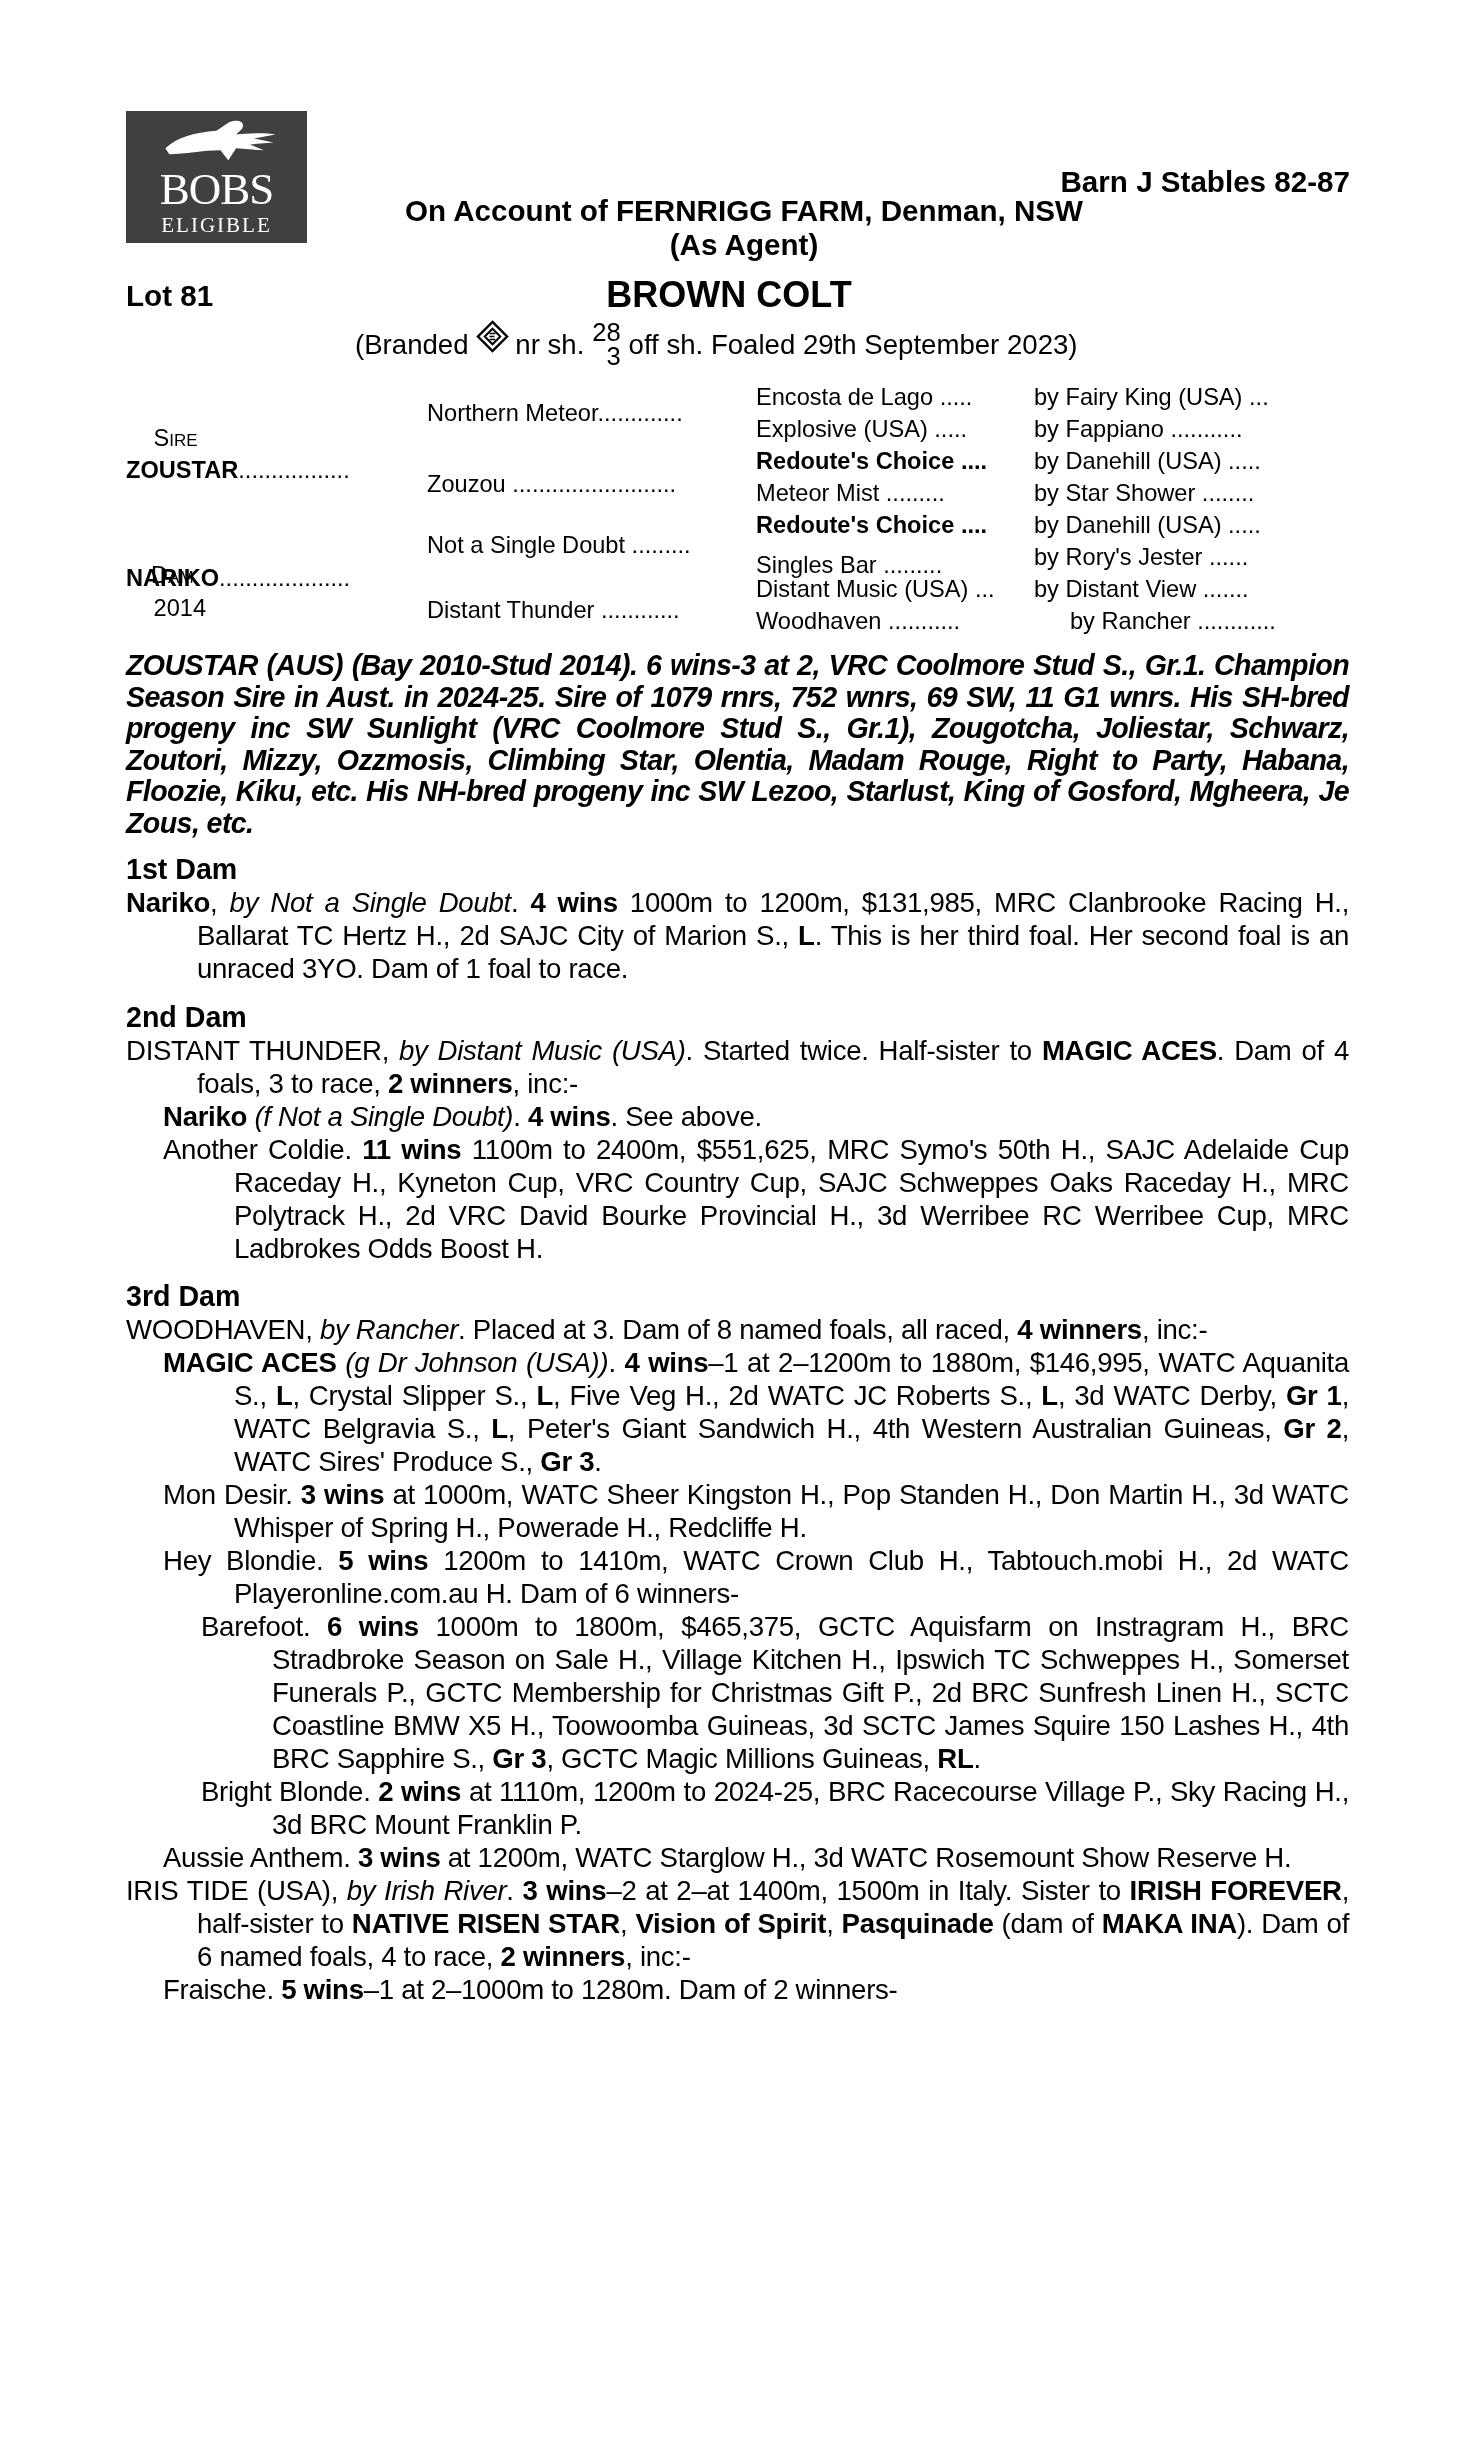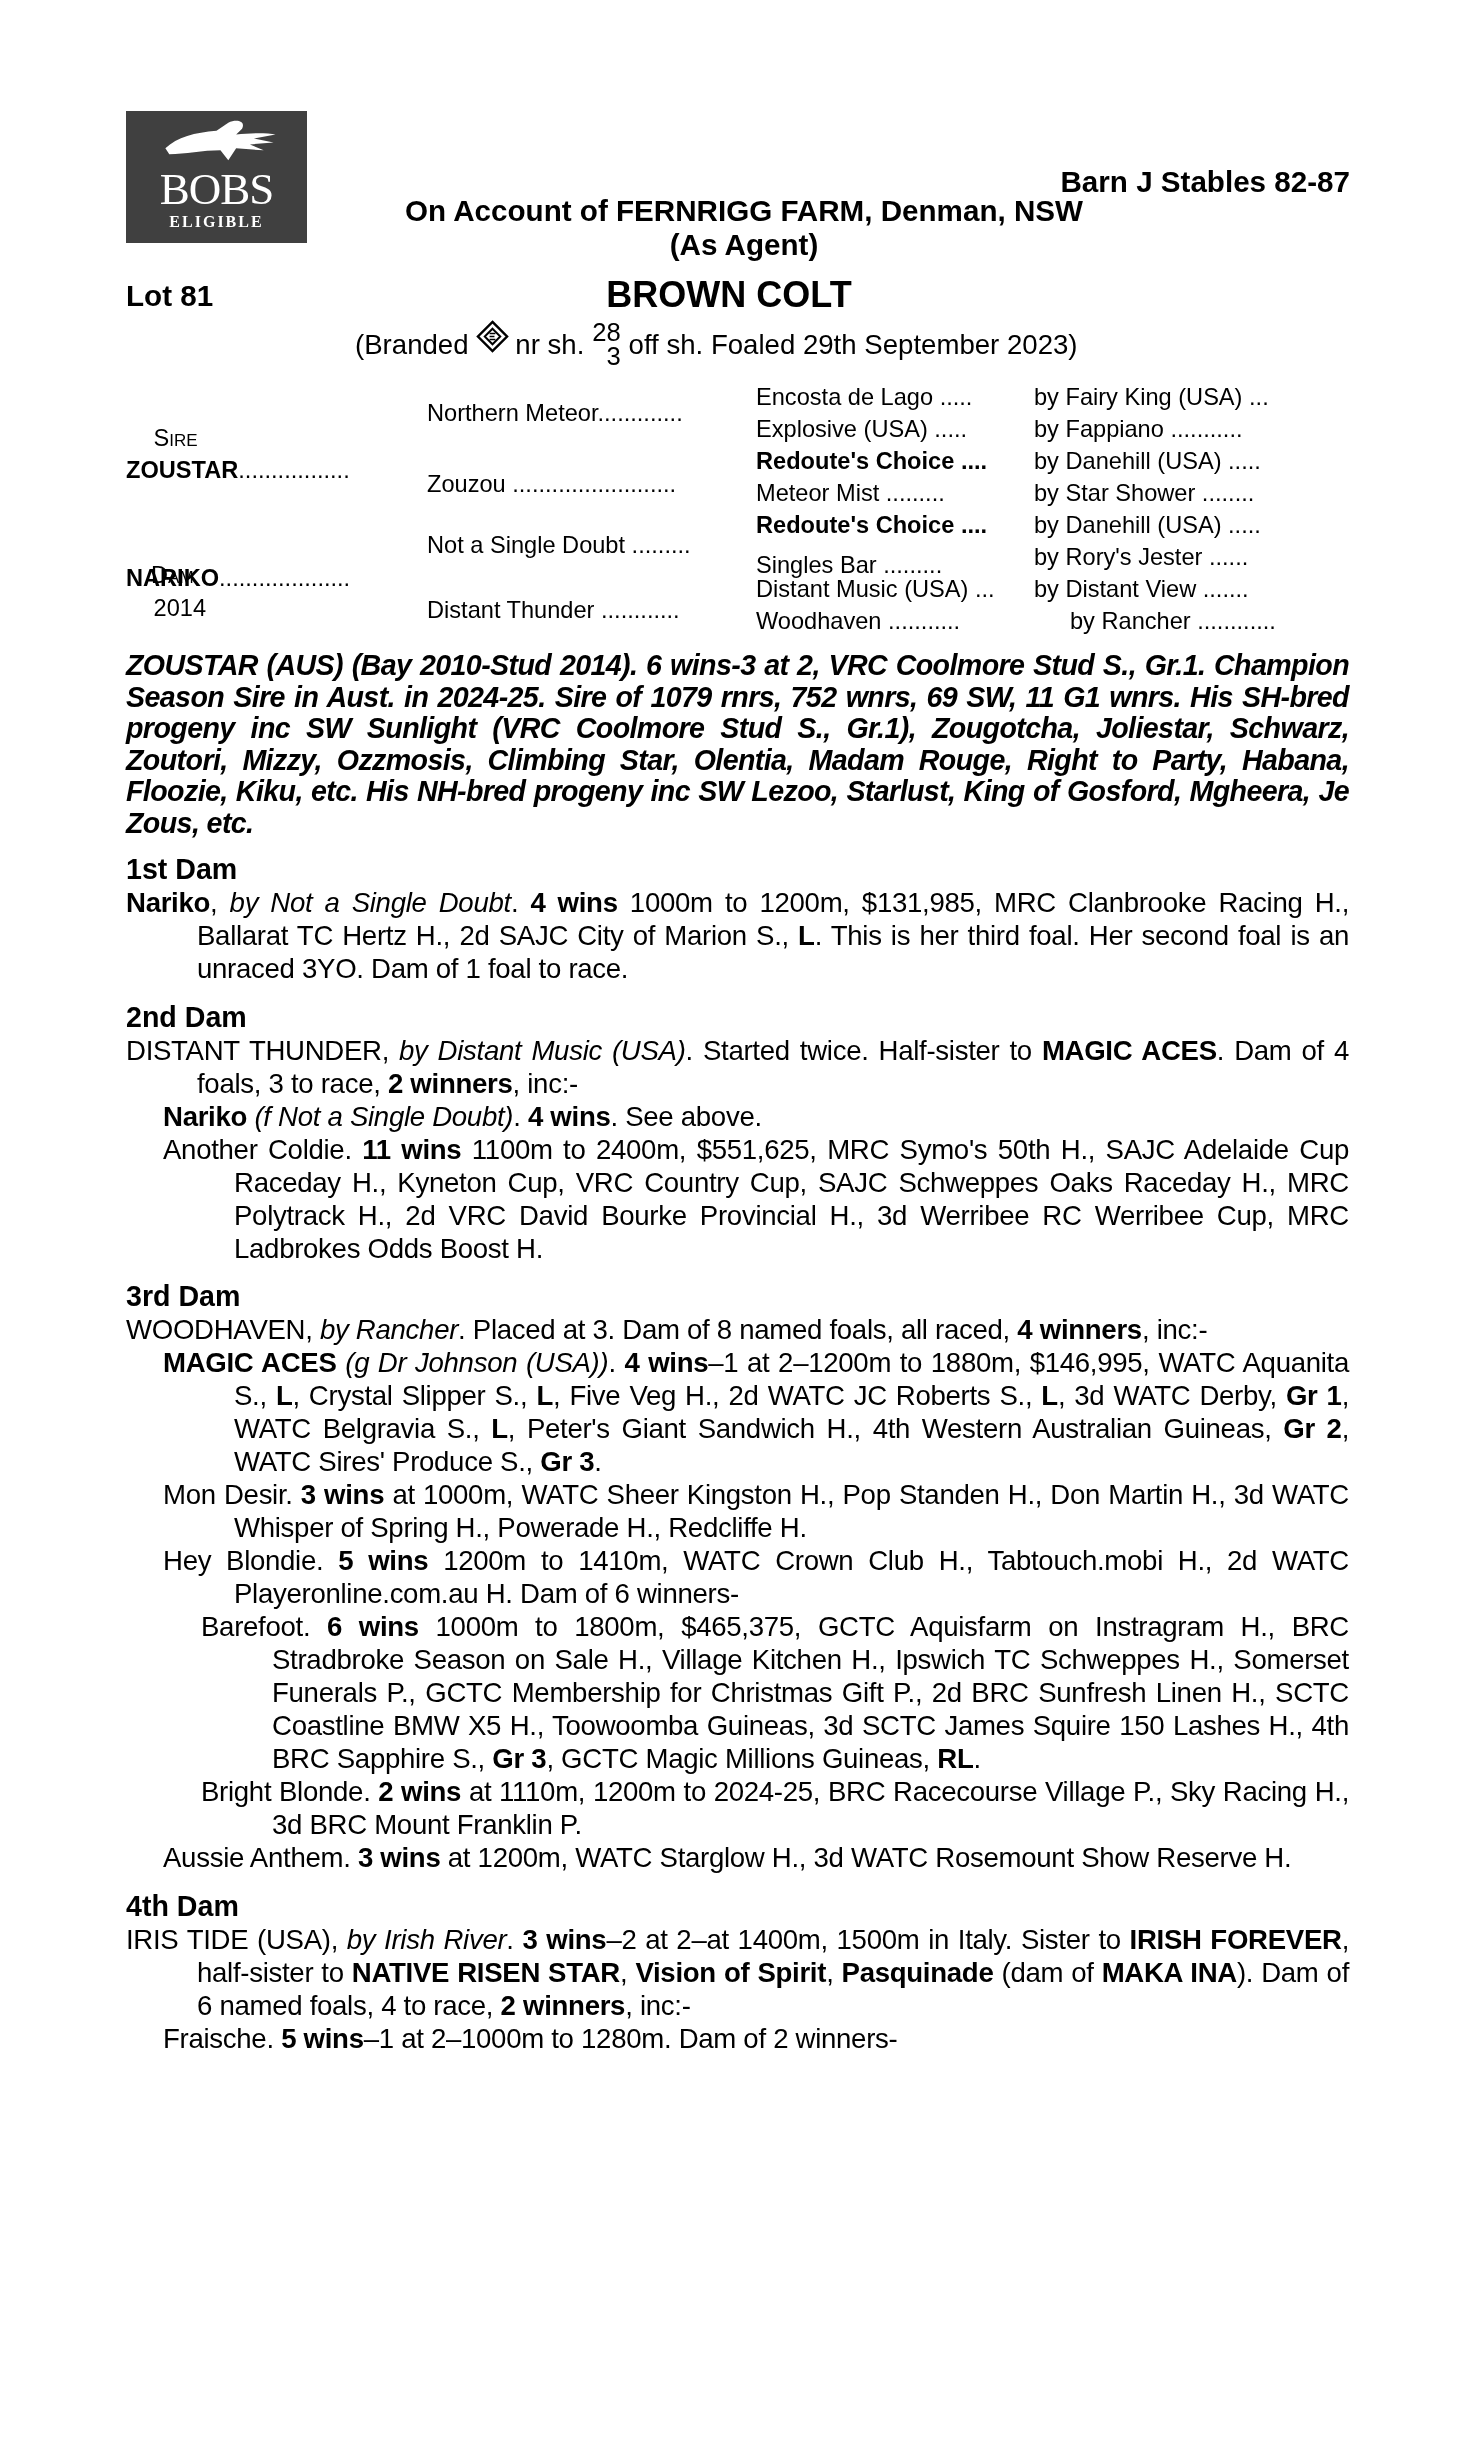--- a/index.html
+++ b/index.html
@@ -4,21 +4,21 @@
 <style>
   html, body { margin:0; padding:0; background:#ffffff; }
   body { width:1478px; height:2463px; position:relative; overflow:hidden; color:#000;
          font-family:"Liberation Sans", sans-serif; }
   .abs { position:absolute; }
   .logo { left:126px; top:111px; width:181px; height:132px; background:#404040; }
   .logo svg { display:block; }
   .logo-bobs { position:absolute; left:0; right:0; top:57px; text-align:center; color:#fff;
                font-family:"Liberation Serif", serif; font-size:45px; letter-spacing:-1px; line-height:43px; }
   .logo-elig { position:absolute; left:0; right:0; top:102px; text-align:center; color:#fff;
-               font-family:"Liberation Serif", serif; font-size:16px; letter-spacing:2px;font-weight:bold; }
+               font-family:"Liberation Serif", serif; font-size:21px; letter-spacing:2px; }
   .hdr-bold { font-weight:bold; font-size:29.6px; line-height:33px; white-space:nowrap; }
   .barn { right:128px; top:165px; text-align:right; }
   .account { left:350px; width:788px; top:194px; text-align:center; }
   .agent { left:350px; width:788px; top:228px; text-align:center; }
   .lot { left:126px; top:279px; }
   .colt { left:394px; width:670px; top:274px; text-align:center; font-size:36px; line-height:41px; }
   .branded { left:355px; top:323px; font-size:27.6px; line-height:35px; white-space:nowrap; }
   .branded .frac { display:inline-block; vertical-align:middle; text-align:right; font-size:25.6px; line-height:23.6px; margin:0 7.9px; position:relative; top:-2px; }
   .brand-mark { display:inline-block; vertical-align:middle; width:33px; height:33px; margin:0 5.9px 0 7.9px; position:relative; top:-9.9px; }
 
@@ -104,18 +104,17 @@
       <div class="para l1"><span class="b">Nariko</span><span> </span><span class="i">(f Not a Single Doubt)</span><span>. </span><span class="b">4 wins</span><span>. See above.</span></div>
       <div class="para l1"><span>Another Coldie. </span><span class="b">11 wins</span><span> 1100m to 2400m, $551,625, MRC Symo's 50th H., SAJC Adelaide Cup Raceday H., Kyneton Cup, VRC Country Cup, SAJC Schweppes Oaks Raceday H., MRC Polytrack H., 2d VRC David Bourke Provincial H., 3d Werribee RC Werribee Cup, MRC Ladbrokes Odds Boost H.</span></div>
       <div class="sec-h" style="margin-top: 15.8px;">3rd Dam</div>
       <div class="para"><span>WOODHAVEN, </span><span class="i">by Rancher</span><span>. Placed at 3. Dam of 8 named foals, all raced, </span><span class="b">4 winners</span><span>, inc:-</span></div>
       <div class="para l1"><span class="b">MAGIC ACES</span><span> </span><span class="i">(g Dr Johnson (USA))</span><span>. </span><span class="b">4 wins</span><span>–1 at 2–1200m to 1880m, $146,995, WATC Aquanita S., </span><span class="b">L</span><span>, Crystal Slipper S., </span><span class="b">L</span><span>, Five Veg H., 2d WATC JC Roberts S., </span><span class="b">L</span><span>, 3d WATC Derby, </span><span class="b">Gr 1</span><span>, WATC Belgravia S., </span><span class="b">L</span><span>, Peter's Giant Sandwich H., 4th Western Australian Guineas, </span><span class="b">Gr 2</span><span>, WATC Sires' Produce S., </span><span class="b">Gr 3</span><span>.</span></div>
       <div class="para l1"><span>Mon Desir. </span><span class="b">3 wins</span><span> at 1000m, WATC Sheer Kingston H., Pop Standen H., Don Martin H., 3d WATC Whisper of Spring H., Powerade H., Redcliffe H.</span></div>
       <div class="para l1"><span>Hey Blondie. </span><span class="b">5 wins</span><span> 1200m to 1410m, WATC Crown Club H., Tabtouch.mobi H., 2d WATC Playeronline.com.au H. Dam of 6 winners-</span></div>
       <div class="para l2"><span>Barefoot. </span><span class="b">6 wins</span><span> 1000m to 1800m, $465,375, GCTC Aquisfarm on Instragram H., BRC Stradbroke Season on Sale H., Village Kitchen H., Ipswich TC Schweppes H., Somerset Funerals P., GCTC Membership for Christmas Gift P., 2d BRC Sunfresh Linen H., SCTC Coastline BMW X5 H., Toowoomba Guineas, 3d SCTC James Squire 150 Lashes H., 4th BRC Sapphire S., </span><span class="b">Gr 3</span><span>, GCTC Magic Millions Guineas, </span><span class="b">RL</span><span>.</span></div>
       <div class="para l2"><span>Bright Blonde. </span><span class="b">2 wins</span><span> at 1110m, 1200m to 2024-25, BRC Racecourse Village P., Sky Racing H., 3d BRC Mount Franklin P.</span></div>
       <div class="para l1"><span>Aussie Anthem. </span><span class="b">3 wins</span><span> at 1200m, WATC Starglow H., 3d WATC Rosemount Show Reserve H.</span></div>
-      <div class="sec-h" style="margin-top: 15.8px;">4th Dam</div>
       <div class="para"><span>IRIS TIDE (USA), </span><span class="i">by Irish River</span><span>. </span><span class="b">3 wins</span><span>–2 at 2–at 1400m, 1500m in Italy. Sister to </span><span class="b">IRISH FOREVER</span><span>, half-sister to </span><span class="b">NATIVE RISEN STAR</span><span>, </span><span class="b">Vision of Spirit</span><span>, </span><span class="b">Pasquinade</span><span> (dam of </span><span class="b">MAKA INA</span><span>). Dam of 6 named foals, 4 to race, </span><span class="b">2 winners</span><span>, inc:-</span></div>
       <div class="para l1"><span>Fraische. </span><span class="b">5 wins</span><span>–1 at 2–1000m to 1280m. Dam of 2 winners-</span></div>
     </div>
 </div>
 
 
 </body></html>

